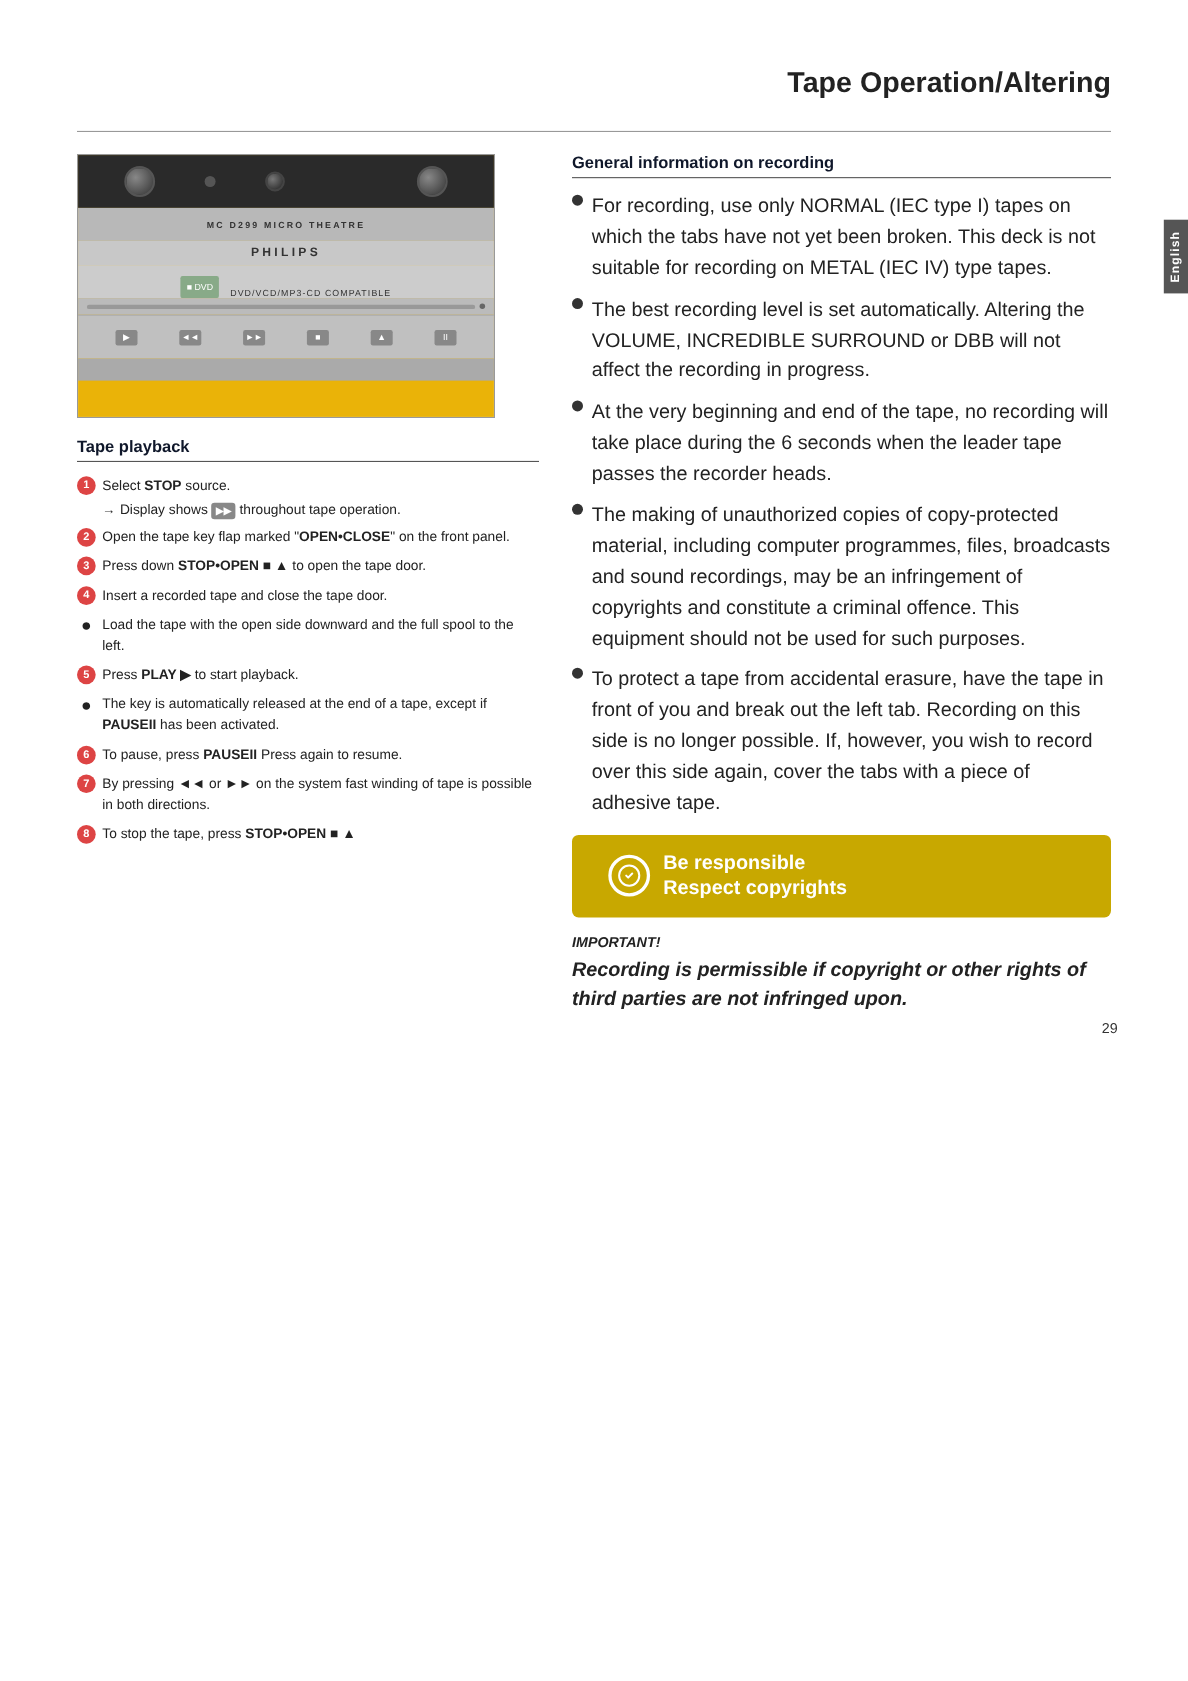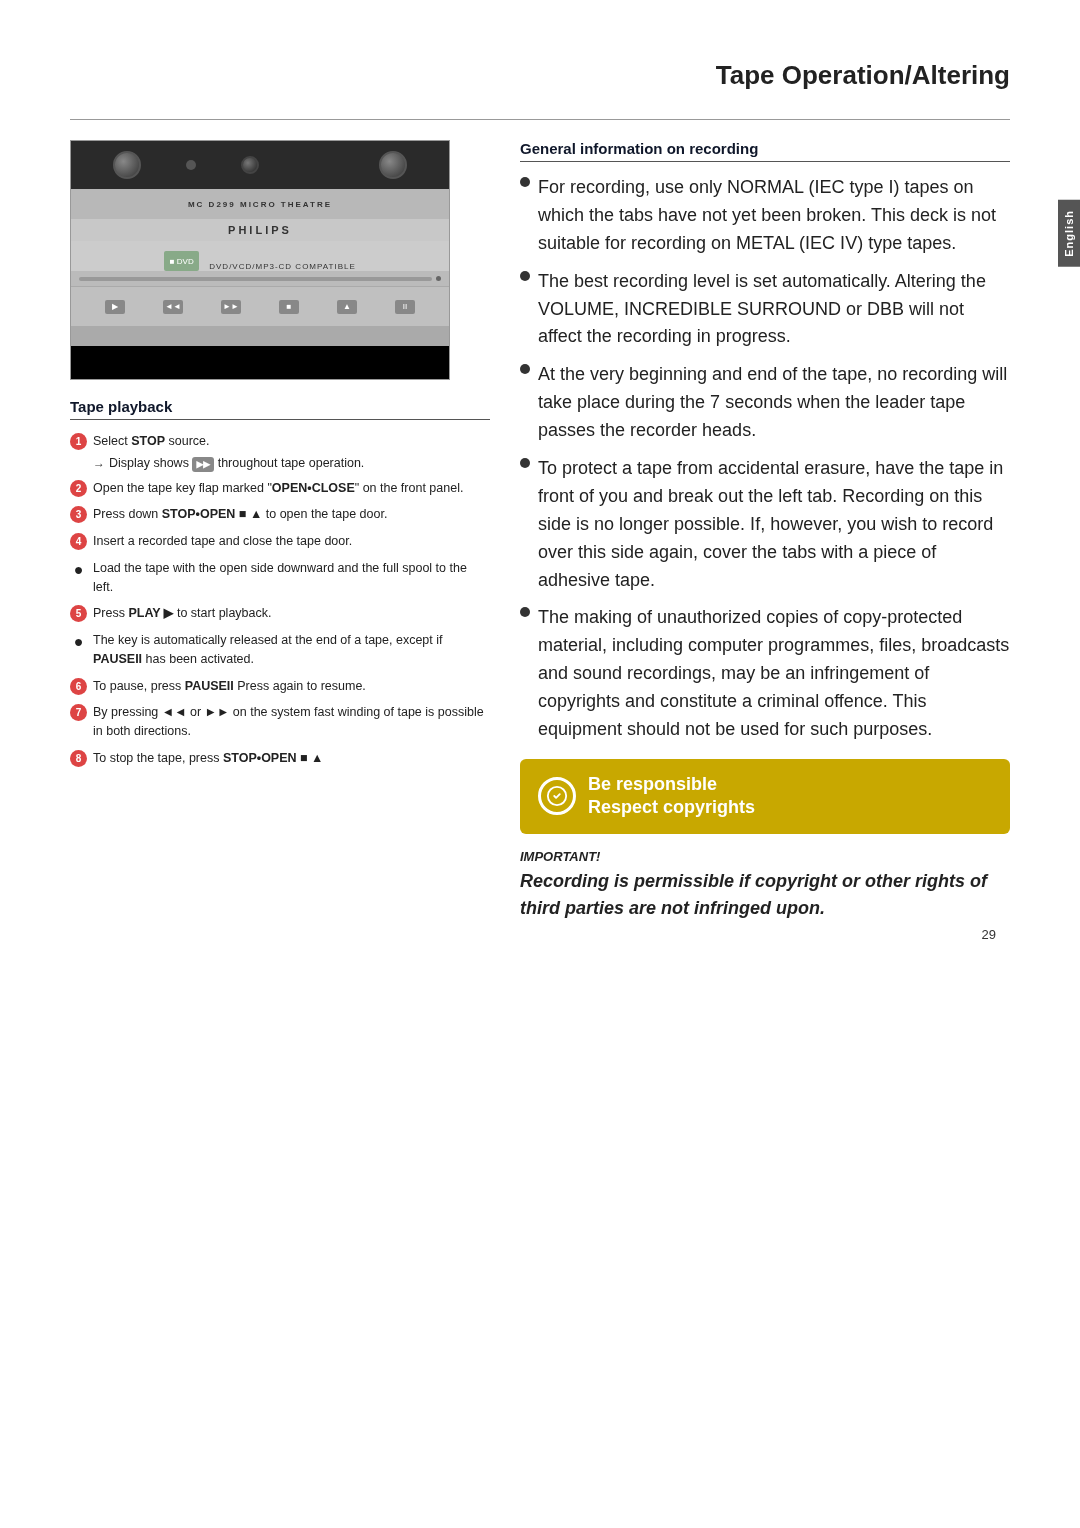--- a/index.html
+++ b/index.html
@@ -64,21 +64,21 @@
       border: 1.5px solid #999;
       width: 380px;
       height: 240px;
       margin-bottom: 18px;
       background: #f0f0f0;
       position: relative;
       overflow: hidden;
     }
 
     .device-body {
-      background: #000000;
+      background: #eab308;
       width: 100%;
       height: 100%;
       position: relative;
     }
 
     
     .device-top {
       background: #2a2a2a;
       height: 48px;
       display: flex;
@@ -261,21 +261,21 @@
       height: 10px;
       border-radius: 50%;
       background: #333;
       margin-top: 3px;
     }
 
     
     .responsible-box {
       background: #c8a800;
       border-radius: 6px;
-      padding: 14px 18px;
+      padding: 14px 33px;
       display: flex;
       align-items: center;
       gap: 12px;
       margin: 15px 0 15px 0;
     }
 
     .responsible-icon {
       width: 38px;
       height: 38px;
       border: 3px solid white;
@@ -316,21 +316,21 @@
       font-weight: bold;
       font-size: 18px;
       line-height: 1.5;
       color: #222;
     }
 
     
     .page-number {
       position: absolute;
       bottom: 40px;
-      right: 84px;
+      right: 64px;
       font-size: 13px;
       color: #333;
     }
 
     
     .title-divider {
       border: none;
       border-top: 1.5px solid #999;
       margin-bottom: 20px;
     }
@@ -465,31 +465,31 @@
             <span>For recording, use only NORMAL (IEC type I) tapes on which the tabs have not yet been broken. This deck is not suitable for recording on METAL (IEC IV) type tapes.</span>
           </li>
 
           <li>
             <div class="bullet-circle"></div>
             <span>The best recording level is set automatically. Altering the VOLUME, INCREDIBLE SURROUND or DBB will not affect the recording in progress.</span>
           </li>
 
           <li>
             <div class="bullet-circle"></div>
-            <span>At the very beginning and end of the tape, no recording will take place during the 7 seconds when the leader tape passes the recorder heads.</span>
+            <span>At the very beginning and end of the tape, no recording will take place during the 6 seconds when the leader tape passes the recorder heads.</span>
+          </li>
+
+          <li>
+            <div class="bullet-circle"></div>
+            <span>The making of unauthorized copies of copy-protected material, including computer programmes, files, broadcasts and sound recordings, may be an infringement of copyrights and constitute a criminal offence. This equipment should not be used for such purposes.</span>
           </li>
 
           <li>
             <div class="bullet-circle"></div>
             <span>To protect a tape from accidental erasure, have the tape in front of you and break out the left tab. Recording on this side is no longer possible. If, however, you wish to record over this side again, cover the tabs with a piece of adhesive tape.</span>
-          </li>
-
-          <li>
-            <div class="bullet-circle"></div>
-            <span>The making of unauthorized copies of copy-protected material, including computer programmes, files, broadcasts and sound recordings, may be an infringement of copyrights and constitute a criminal offence. This equipment should not be used for such purposes.</span>
           </li>
 
         </ul>
       </div>
 
       <div class="responsible-box">
         <div class="responsible-icon">
           <svg viewBox="0 0 24 24" fill="none" xmlns="http://www.w3.org/2000/svg">
             <circle cx="12" cy="12" r="10" stroke="white" stroke-width="2"></circle>
             <path d="M9 12l2 2 4-4" stroke="white" stroke-width="2" stroke-linecap="round" stroke-linejoin="round"></path>

